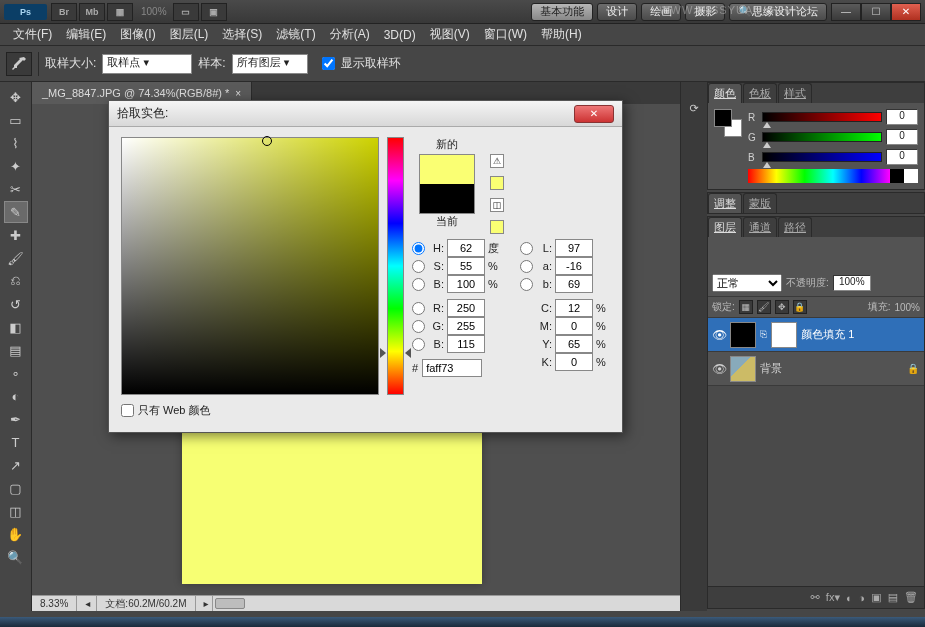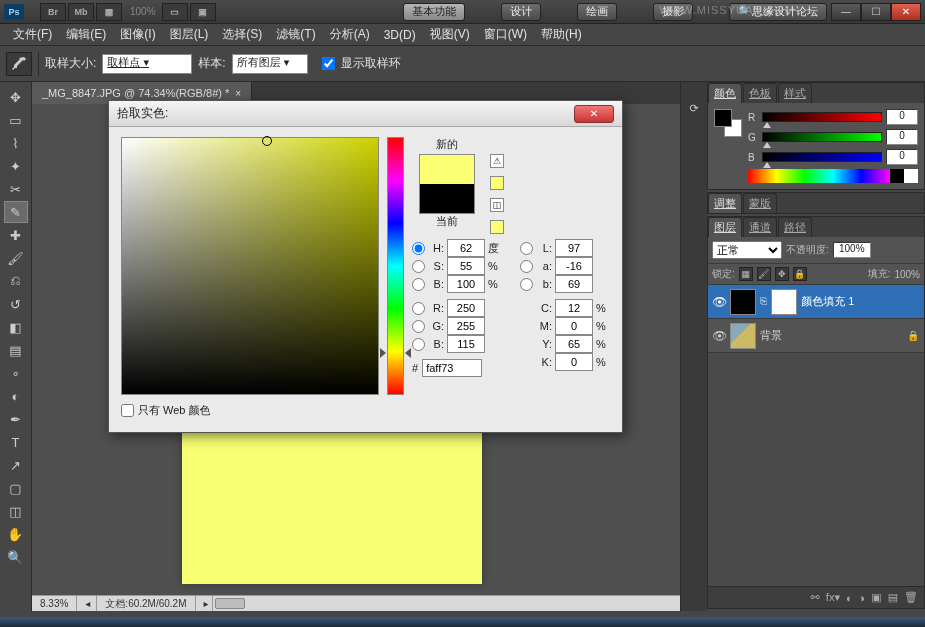--- a/index.html
+++ b/index.html
@@ -1,24 +1,24 @@
 <!DOCTYPE html>
 <html><head>
 <meta charset="utf-8">
 <style>
 * { margin: 0; padding: 0; box-sizing: border-box; font-family: "Microsoft YaHei", Arial, sans-serif; }
 body { background: #464646; color: #d0d0d0; font-size: 11px; overflow: hidden; width: 925px; height: 627px; position: relative; }
 
 
 .titlebar { height: 24px; background: linear-gradient(#4a4a4a,#383838); display: flex; align-items: center; padding: 0 4px; border-bottom: 1px solid #222; }
-.titlebar .ps-logo { width: 20px; height: 16px; background: #0b3e66; color: #a8d4f0; font-weight: bold; font-size: 9px; display: flex; align-items: center; justify-content: center; border-radius: 2px; margin-right: 16px; }
+.titlebar .ps-logo { width: 43px; height: 16px; background: #0b3e66; color: #a8d4f0; font-weight: bold; font-size: 9px; display: flex; align-items: center; justify-content: center; border-radius: 2px; margin-right: 4px; }
 .titlebar .tb-btn { width: 26px; height: 18px; background: #3a3a3a; border: 1px solid #222; margin-right: 2px; display: flex; align-items: center; justify-content: center; font-size: 9px; color: #aaa; font-weight: bold; }
 .titlebar .zoom { color: #888; font-size: 10px; margin: 0 6px; }
 .titlebar .spacer { flex: 1; }
-.titlebar .mode-btn { height: 18px; padding: 0 8px; background: linear-gradient(#6d6d6d,#4a4a4a); border: 1px solid #222; border-radius: 3px; margin-right: 4px; font-size: 11px; display: flex; align-items: center; color: #eee; margin-left: 32px; }
+.titlebar .mode-btn { height: 18px; padding: 0 8px; background: linear-gradient(#6d6d6d,#4a4a4a); border: 1px solid #222; border-radius: 3px; margin-right: 4px; font-size: 11px; display: flex; align-items: center; color: #eee; }
 .titlebar .mode-btn.active { background: linear-gradient(#b5b5b5,#888); color: #222; }
 .titlebar .win-controls { display: flex; gap: 0; }
 .titlebar .win-btn { width: 30px; height: 18px; background: linear-gradient(#5a5a5a,#3a3a3a); border: 1px solid #222; display: flex; align-items: center; justify-content: center; font-size: 10px; }
 .titlebar .win-btn.close { background: linear-gradient(#e06050,#b03020); color: #fff; }
 
 
 .menubar { height: 22px; background: #464646; display: flex; align-items: center; padding: 0 6px; border-bottom: 1px solid #2a2a2a; }
 .menubar span { padding: 0 7px; font-size: 12px; color: #e0e0e0; cursor: default; }
 
 
@@ -175,21 +175,21 @@
 </div>
 
 <div class="optbar">
   <div class="tool-ico">
     <svg width="16" height="16" viewBox="0 0 16 16">
         <path d="M13 1l2 2-2 2-1-1-6 6v2H4l-2 2-1-1 2-2v-2l6-6-1-1z" fill="#ccc"></path>
       </svg>
   </div>
   <div style="width:1px;height:24px;background:#2a2a2a;"></div>
   <label>取样大小:</label>
-  <div class="sel" style="width:90px;text-decoration:underline;"><span>取样点</span> ▾</div>
+  <div class="sel" style="width:90px;"><span>取样点</span> ▾</div>
   <label>样本:</label>
   <div class="sel" style="width:76px;"><span>所有图层</span> ▾</div>
   <input type="checkbox" checked="" style="">
   <label>显示取样环</label>
 </div>
 
 <div class="main">
 
   <div class="toolbox">
     <div class="tool">✥</div>
@@ -282,21 +282,21 @@
       </div>
     </div>
 
     <div class="panel">
       <div class="tabs">
         <div class="tab">调整</div>
         <div class="tab inactive">蒙版</div>
       </div>
     </div>
 
-    <div class="panel" style="flex:1;display:flex;flex-direction:column;">
+    <div class="panel" style="flex:1;display:flex;flex-direction:column;gap:33px;">
       <div class="tabs">
         <div class="tab">图层</div>
         <div class="tab inactive">通道</div>
         <div class="tab inactive">路径</div>
       </div>
       <div class="layers-body" style="flex:1;display:flex;flex-direction:column;">
         <div class="layers-opts">
           <select><option>正常</option></select>
           <span class="lbl">不透明度:</span>
           <div class="pct">100%</div>

